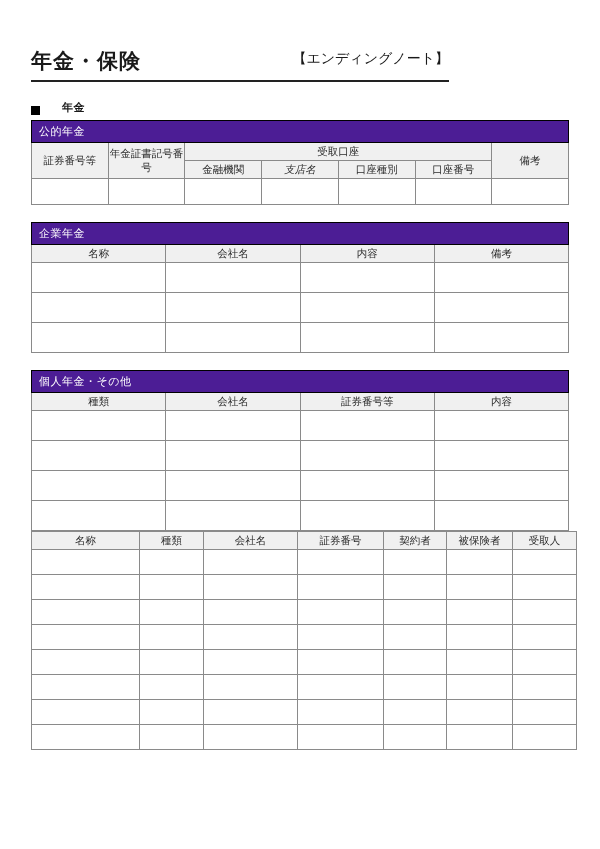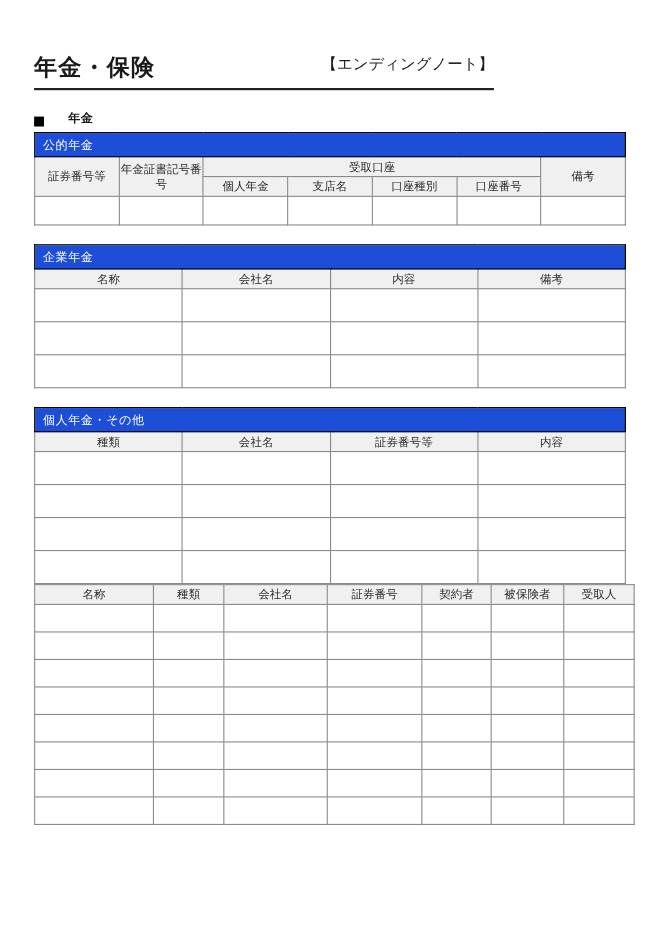--- a/index.html
+++ b/index.html
@@ -72,21 +72,21 @@
     border-collapse: collapse;
     table-layout: fixed;
     font-size: 10.5px;
   }
   table.grid td, table.grid th {
     border: 1px solid #8a8a8a;
     padding: 0;
     font-weight: normal;
   }
   .blackbar {
-    background: #1d4ed8;
+    background: #4c1d95;
     color: #ffffff;
     font-weight: bold;
     font-size: 11px;
     text-align: left;
     padding: 3px 0 3px 7px !important;
     border: 1px solid #000000 !important;
     letter-spacing: 0.5px;
   }
   .colhead {
     background: #f0f0f0;
@@ -125,22 +125,22 @@
       <tr>
         <td class="blackbar" colspan="7">公的年金</td>
       </tr>
       <tr>
         <td class="colhead" rowspan="2" style="width:91px;">証券番号等</td>
         <td class="colhead" rowspan="2" style="width:103px;">年金証書記号番号</td>
         <td class="colhead" colspan="4">受取口座</td>
         <td class="colhead" rowspan="2" style="width:70px;">備考</td>
       </tr>
       <tr>
-        <td class="colhead" style="width:76px;">個人年金</td>
-        <td class="colhead" style="width:54px;">支店名</td>
+        <td class="colhead" style="width:76px;">金融機関</td>
+        <td class="colhead" style="width:54px;font-style:italic;">支店名</td>
         <td class="colhead" style="width:58px;">口座種別</td>
         <td class="colhead" style="width:86px;">口座番号</td>
       </tr>
       <tr>
         <td class="cell"></td>
         <td class="cell"></td>
         <td class="cell"></td>
         <td class="cell"></td>
         <td class="cell"></td>
         <td class="cell"></td>

